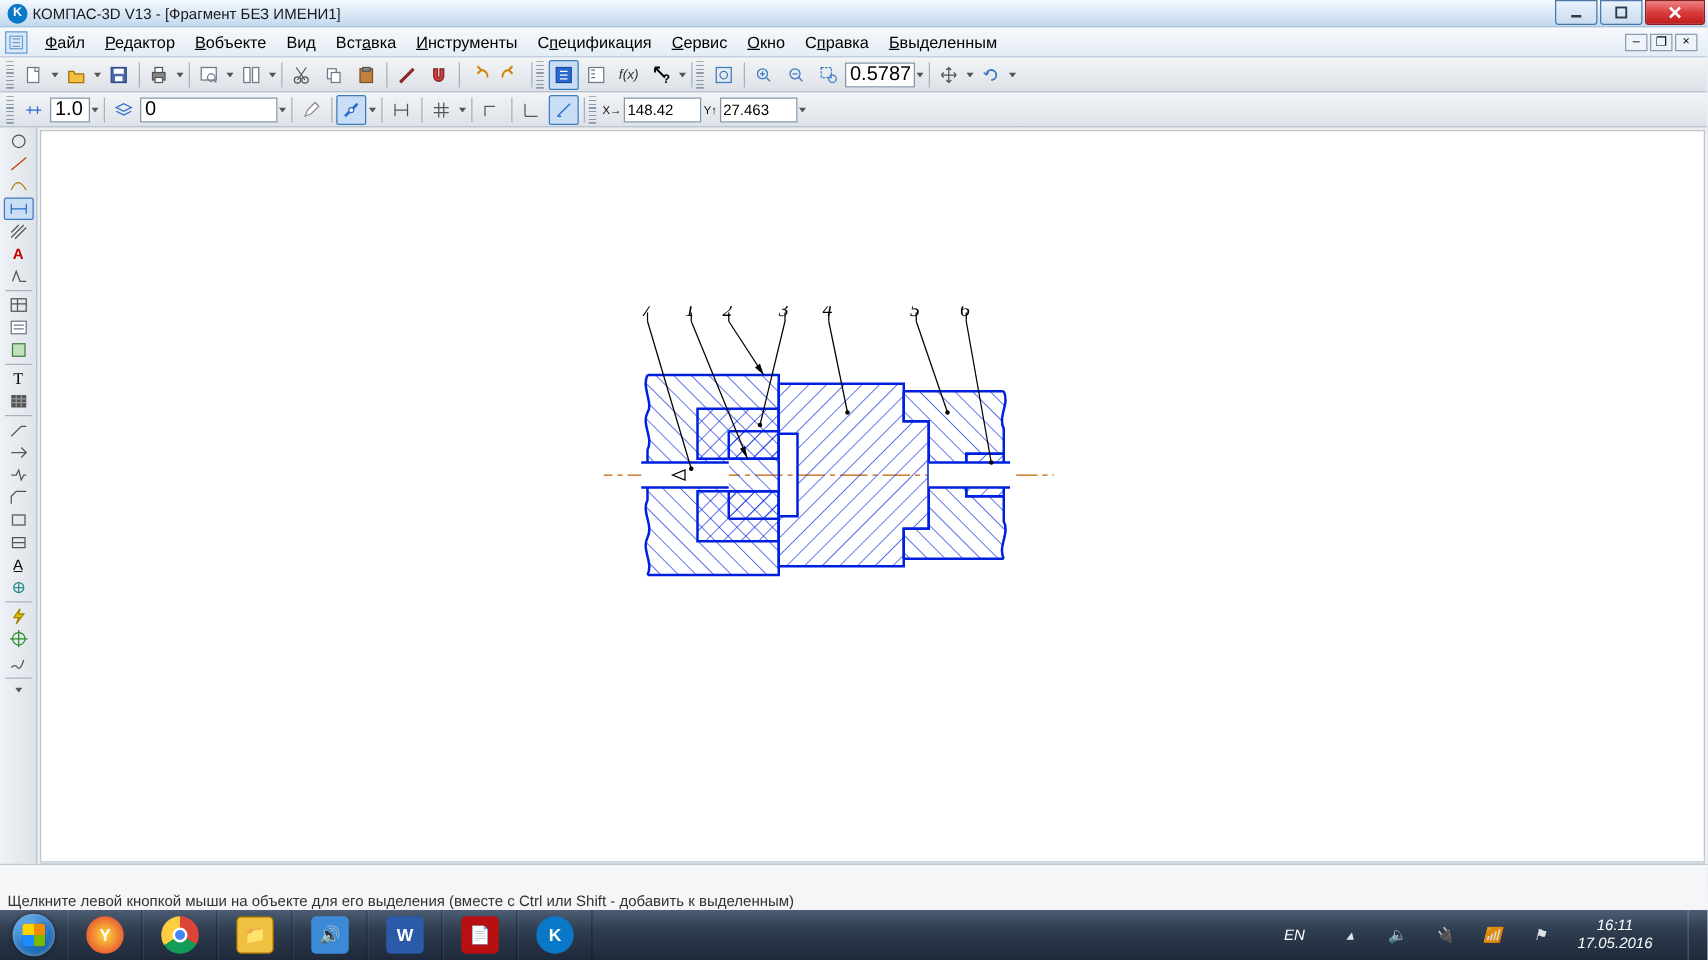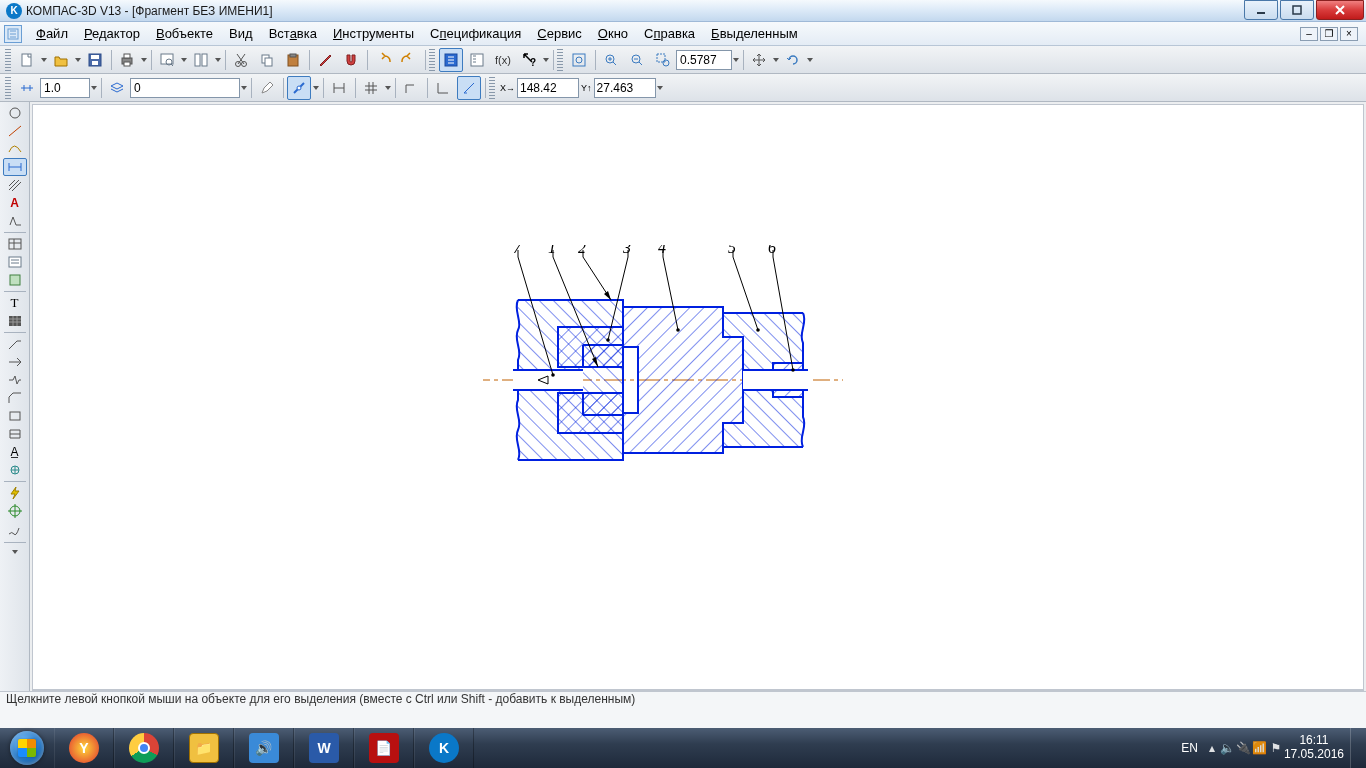--- a/index.html
+++ b/index.html
@@ -41,21 +41,21 @@
     border-bottom: 1px solid #b0b8c2;
     display: flex; align-items: center; padding: 0 4px; gap: 0;
   }
   .tb-btn { width: 24px; height: 24px; display:flex; align-items:center; justify-content:center; border:1px solid transparent; border-radius:2px; margin: 0 1px; }
   .tb-btn.active { border-color:#3d7bbf; background:#c9def5; }
   .tb-sep { width: 6px; height: 24px; display:flex; justify-content:center; }
   .tb-sep::before { content:""; width:1px; height:20px; background:#a8b2bf; margin-top:2px; }
   .tb-grip { width:6px; height:22px; background: repeating-linear-gradient(to bottom,#8898aa 0,#8898aa 1px,transparent 1px,transparent 3px); margin:0 3px 0 1px; }
   .tb-dd { width:8px; display:flex; align-items:center; justify-content:center; }
   .tb-dd svg { width:6px; height:4px; }
-  .tb-input { height:20px; border:1px solid #8496aa; background:#fff; font-size:12px; padding:0 3px; }
+  .tb-input { height:20px; border:1px solid #8496aa; background:#fff; font-size:16px; padding:0 3px; }
   .tb-label { font-size:11px; padding:0 2px; }
   .coord-box { width:62px; height:20px; border:1px solid #8496aa; background:#fff; font-size:12px; padding:0 2px; display:flex; align-items:center; overflow:hidden; }
 
   
   .left-toolbox {
     position: absolute; left: 0; top: 102px; width: 30px;
     bottom: 60px;
     background: linear-gradient(to right,#eef1f5,#dfe4ea);
     border-right: 1px solid #b0b8c2;
     display:flex; flex-direction:column; align-items:center; padding-top:2px;
@@ -82,36 +82,36 @@
   
   .cmd-panel {
     position: absolute; left: 30px; right: 0; bottom: 40px;
     height: 34px; background:#eceef0; border-top:1px solid #c0c6cf;
     padding: 4px 4px 2px 4px;
     display:flex; flex-direction:column;
   }
   .cmd-input { width:100%; height:24px; border:1px solid #b0b8c2; background:linear-gradient(to bottom,#fdfdfd,#f2f3f5); }
   .status-line {
     position:absolute; left:0; right:0; bottom:40px; height:37px;
-    background:#f4f6f8; border-top:1px solid #c0c6cf; display:flex; align-items:flex-start; padding:0 6px;
+    background:#f4f6f8; border-top:1px solid #c0c6cf; display:flex; align-items:flex-end; padding:0 6px;
   }
   .status-line .status-text { font-size:12px; color:#333; }
 
   
   .taskbar {
     position: absolute; left:0; right:0; bottom:0; height:40px;
     background: linear-gradient(to bottom,#4c5d74 0%,#2f3d50 40%,#1e293a 100%);
     display:flex; align-items:center;
   }
   .start-orb { width:54px; height:40px; display:flex; align-items:center; justify-content:center; }
   .start-orb .orb { width:34px; height:34px; border-radius:50%; background: radial-gradient(circle at 40% 35%, #7cc3ff, #1a6fc0 55%, #0a3a6a); box-shadow: inset 0 0 6px rgba(255,255,255,.5), 0 0 4px rgba(0,0,0,.5); position:relative; display:flex; align-items:center; justify-content:center; }
   .start-orb .orb::after { content:""; position:absolute; width:18px; height:18px; background: conic-gradient(#f08c00 0 25%, #7bb800 0 50%, #1a8cff 0 75%, #ffd400 0); border-radius:2px; transform: rotate(0deg); filter: drop-shadow(0 0 1px rgba(0,0,0,.3)); }
   .task-btn { width:60px; height:40px; display:flex; align-items:center; justify-content:center; border-left:1px solid rgba(255,255,255,.08); border-right:1px solid rgba(0,0,0,.3); }
   .task-btn .ticon { width:30px; height:30px; border-radius:4px; display:flex; align-items:center; justify-content:center; font-size:14px; color:#fff; font-weight:bold;}
-  .tray { margin-left:auto; display:flex; align-items:center; gap:0; padding:0 8px; color:#fff; font-size:12px;}
+  .tray { margin-left:auto; display:flex; align-items:center; gap:22px; padding:0 8px; color:#fff; font-size:12px;font-style:italic;}
   .tray .clock { text-align:center; line-height:1.15; font-size:12px;}
   .tray .ic { width:16px; height:16px; display:flex; align-items:center; justify-content:center; opacity:.85;}
   .lang { padding:4px 6px; }
 
   
   .drawing { position:absolute; left:450px; top:140px; width:400px; height:260px; }
   .hatch45 { fill: url(#h45); }
   .hatch135 { fill: url(#h135); }
   .blue-stroke { stroke:#0020e0; stroke-width:2; fill:none; }
   .axis { stroke:#c06000; stroke-width:1; stroke-dasharray: 22 4 4 4; fill:none;}
@@ -292,21 +292,21 @@
         <path d="M5 5h6M5 8h6M5 11h6" stroke="#fff"></path>
       </svg>
     </div>
   <div class="tb-btn">
       <svg width="16" height="16">
         <rect x="2" y="2" width="12" height="12" fill="#fff" stroke="#6a7a8a"></rect>
         <path d="M4 4h3M4 7h3M4 10h3" stroke="#6a7a8a"></path>
       </svg>
     </div>
   <div class="tb-btn">
-      <span style="font-size:11px; color:#333;">f(x)</span>
+      <span style="font-size:11px; font-style:italic; color:#333;">f(x)</span>
     </div>
   <div class="tb-btn">
       <svg width="16" height="16">
         <path d="M3 2l8 8M3 2v4M3 2h4" stroke="#000" stroke-width="1.5" fill="none"></path>
         <text x="9" y="14" font-size="10" font-weight="bold">?</text>
       </svg>
     </div>
   <div class="tb-dd">
       <svg viewBox="0 0 6 4">
         <path d="M0 0L3 4L6 0" fill="#555"></path>
@@ -369,21 +369,21 @@
     </div>
 </div>
 
 <div class="toolbar">
   <span class="tb-grip"></span>
   <div class="tb-btn">
       <svg width="16" height="16">
         <path d="M2 8h12M5 5v6M11 5v6" stroke="#2a6ad0"></path>
       </svg>
     </div>
-  <input class="tb-input" style="width: 50px;" value="1.0">
+  <input class="tb-input" style="width: 32px;" value="1.0">
   <div class="tb-dd">
       <svg viewBox="0 0 6 4">
         <path d="M0 0L3 4L6 0" fill="#555"></path>
       </svg>
     </div>
   <span class="tb-sep"></span>
   <div class="tb-btn">
       <svg width="16" height="16">
         <path d="M8 3l6 3-6 3-6-3z M2 9l6 3 6-3" fill="none" stroke="#2a6ad0"></path>
       </svg>

